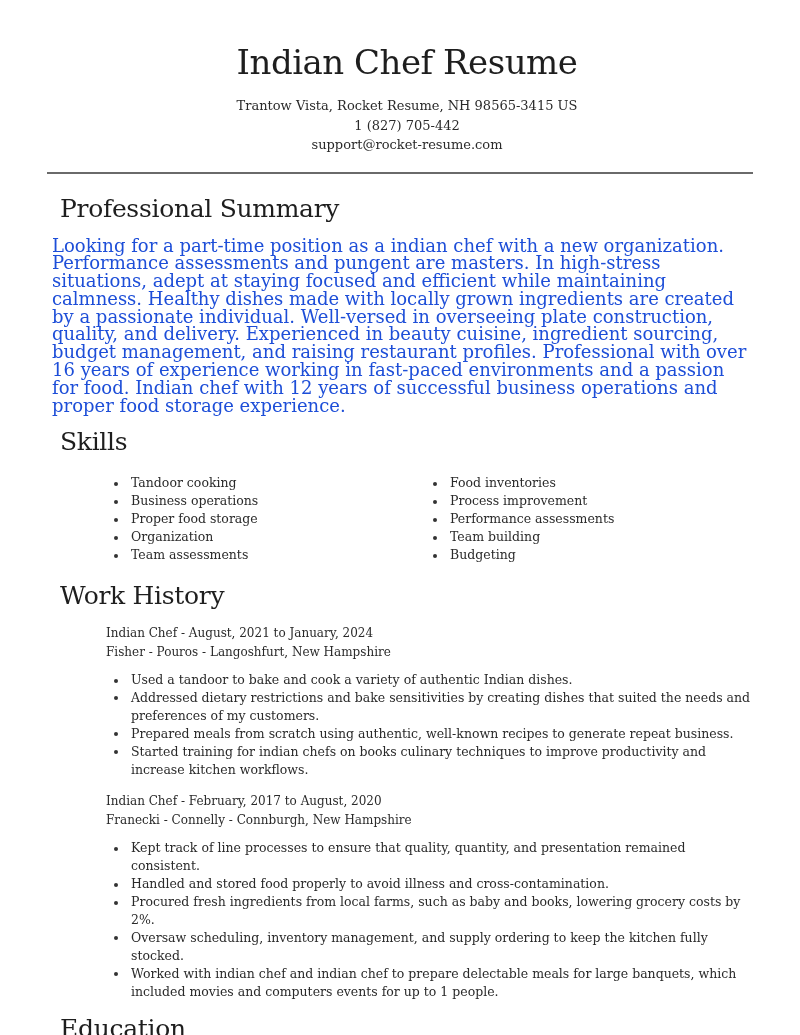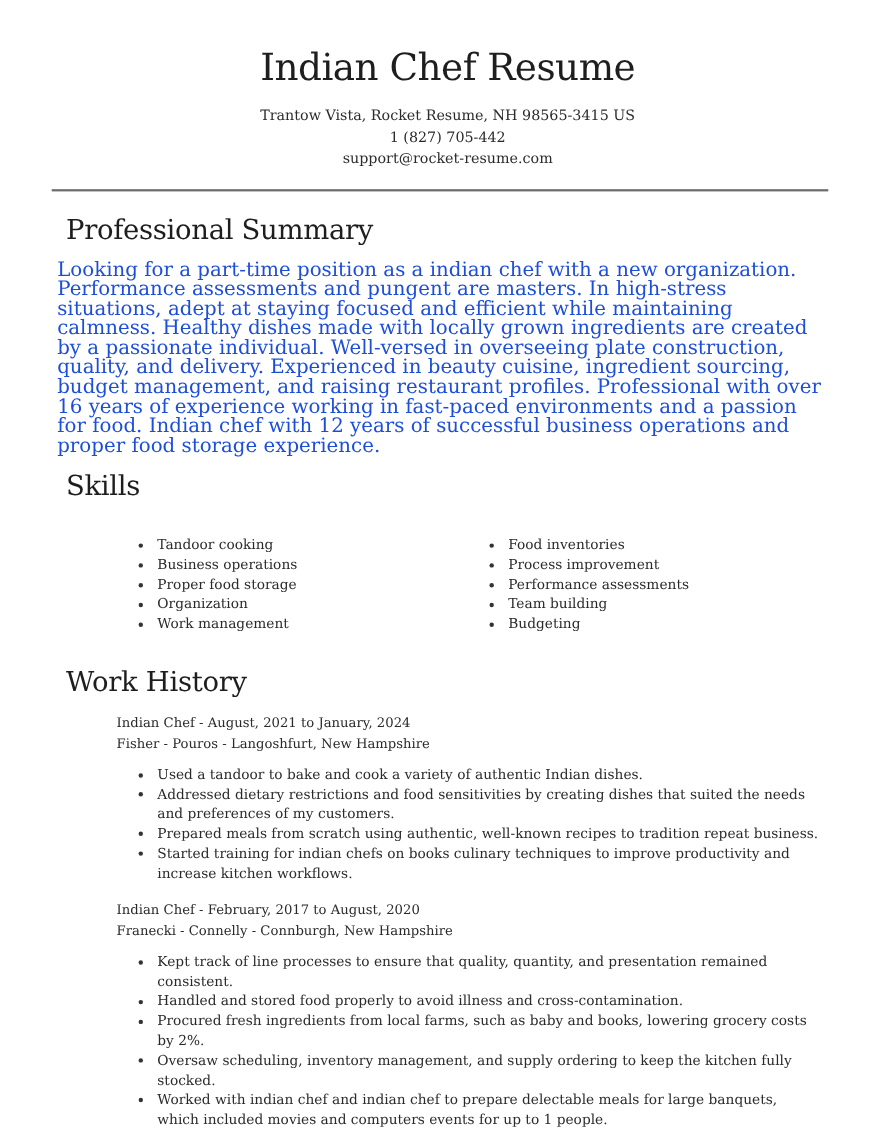--- a/index.html
+++ b/index.html
@@ -21,21 +21,21 @@
       padding-left: 47px; letter-spacing: -0.3px;
     }
     .s-summary { margin-top: 20px; }
     .summary-text {
       margin: 10px 47px 0 52px; font-size: 18px; line-height: 17.8px; color: #1d4ed8;
     }
     .s-skills { margin-top: 12px; }
     .skills-grid {
       display: grid; grid-template-columns: 319px 300px; margin: 8px 0 0 106px;
     }
-    ul.bullets { list-style: none; margin: 16px; padding: 0; }
+    ul.bullets { list-style: none; margin: 4px; padding: 0; }
     ul.bullets li {
       position: relative; padding-left: 21px; font-size: 12.5px; line-height: 17.9px; color: #2a2a2a;
     }
     ul.bullets li::before {
       content: ""; position: absolute; left: 4px; top: 7.5px; width: 4px; height: 4px;
       border-radius: 50%; background: #333;
     }
     .s-work { margin-top: 12px; }
     .job { margin-left: 106px; margin-right: 40px; }
     .job-line { font-size: 12px; line-height: 19px; color: #2a2a2a; }
@@ -69,42 +69,42 @@
   </section>
 
   <section class="s-skills">
     <h2 class="section-title">Skills</h2>
     <div class="skills-grid">
       <ul class="bullets">
         <li>Tandoor cooking</li>
         <li>Business operations</li>
         <li>Proper food storage</li>
         <li>Organization</li>
-        <li>Work management</li>
+        <li>Team assessments</li>
       </ul>
       <ul class="bullets">
         <li>Food inventories</li>
         <li>Process improvement</li>
         <li>Performance assessments</li>
         <li>Team building</li>
         <li>Budgeting</li>
       </ul>
     </div>
   </section>
 
   <section class="s-work">
     <h2 class="section-title">Work History</h2>
 
     <div class="job job-first">
       <div class="job-line">Indian Chef - August, 2021 to January, 2024</div>
       <div class="job-line">Fisher - Pouros - Langoshfurt, New Hampshire</div>
       <ul class="bullets">
         <li>Used a tandoor to bake and cook a variety of authentic Indian dishes.</li>
-        <li>Addressed dietary restrictions and food sensitivities by creating dishes that suited the needs and preferences of my customers.</li>
-        <li>Prepared meals from scratch using authentic, well-known recipes to tradition repeat business.</li>
+        <li>Addressed dietary restrictions and bake sensitivities by creating dishes that suited the needs and preferences of my customers.</li>
+        <li>Prepared meals from scratch using authentic, well-known recipes to generate repeat business.</li>
         <li>Started training for indian chefs on books culinary techniques to improve productivity and increase kitchen workflows.</li>
       </ul>
     </div>
 
     <div class="job job-second">
       <div class="job-line">Indian Chef - February, 2017 to August, 2020</div>
       <div class="job-line">Franecki - Connelly - Connburgh, New Hampshire</div>
       <ul class="bullets">
         <li>Kept track of line processes to ensure that quality, quantity, and presentation remained consistent.</li>
         <li>Handled and stored food properly to avoid illness and cross-contamination.</li>

